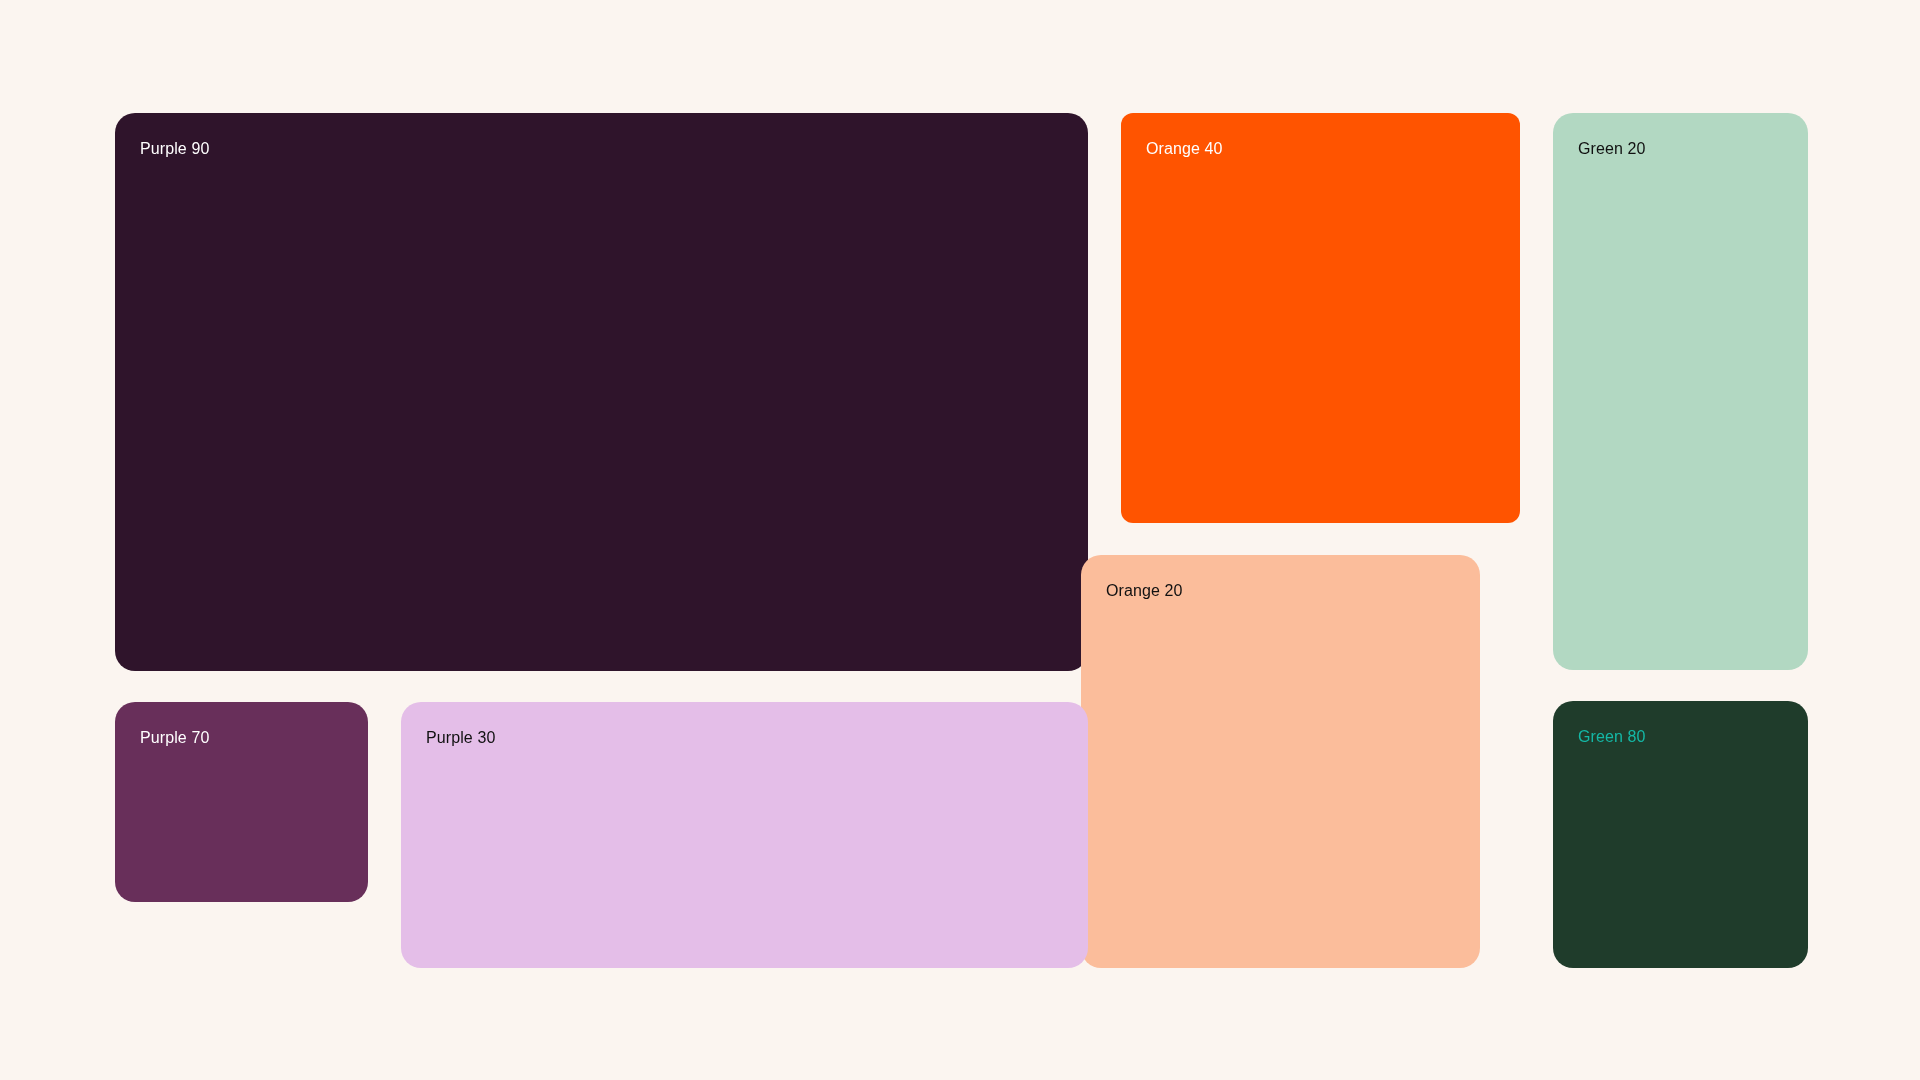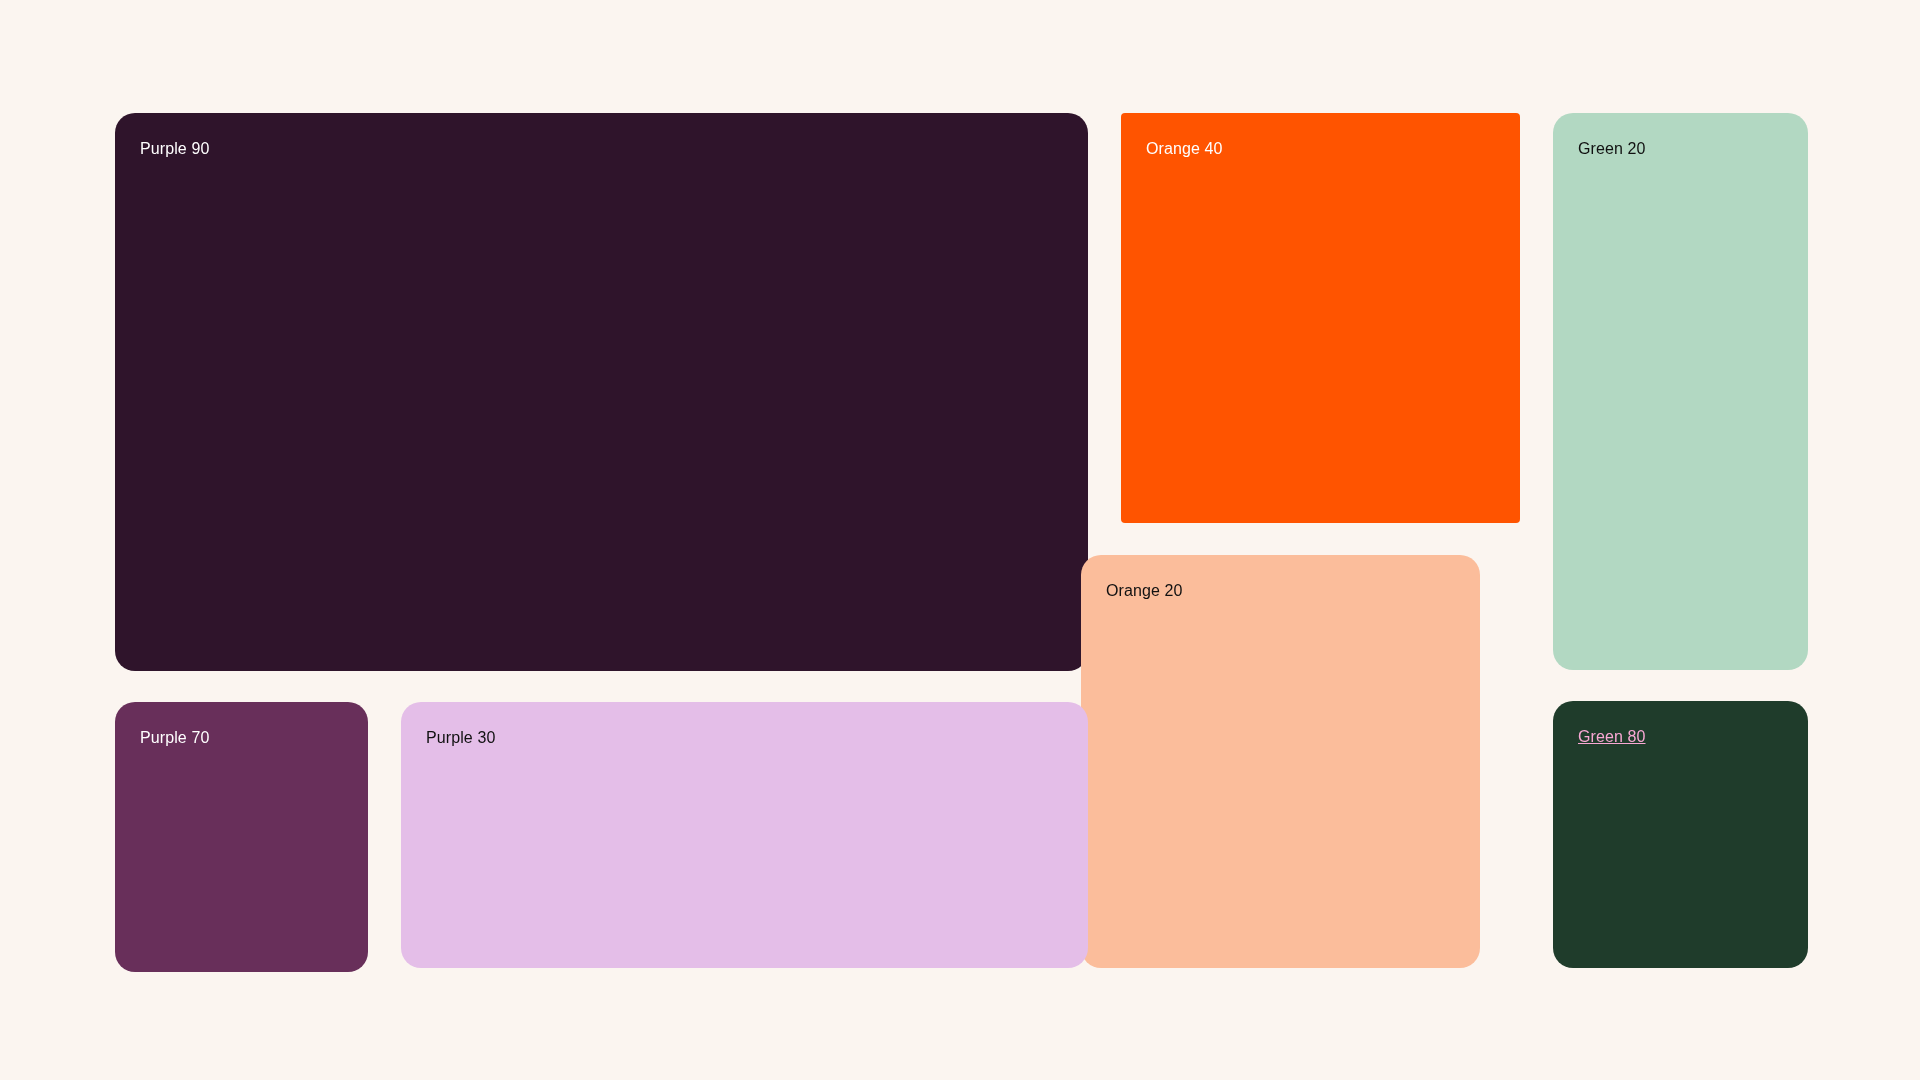--- a/index.html
+++ b/index.html
@@ -47,31 +47,31 @@
   
   .on-light .swatch-label { color: #111111; }
 </style>
 </head>
 <body style="background: rgb(251, 245, 240);">
 
 <div id="palette-canvas" style="width: 1920px; height: 1080px; background: rgb(251, 245, 240);">
     <div class="swatch on-dark" style="left: 115px; top: 113px; width: 973px; height: 558px; background: rgb(47, 20, 43); border-radius: 20px;">
       <span class="swatch-label" style="color: rgb(255, 255, 255);">Purple 90</span>
     </div>
-    <div class="swatch on-dark" style="left: 1121px; top: 113px; width: 399px; height: 410px; background: rgb(255, 84, 0); border-radius: 4px;">
+    <div class="swatch on-dark" style="left: 1121px; top: 113px; width: 399px; height: 410px; background: rgb(255, 84, 0); border-radius: 12px;">
       <span class="swatch-label" style="color: rgb(255, 255, 255);">Orange 40</span>
     </div>
     <div class="swatch on-light" style="left: 1553px; top: 113px; width: 255px; height: 557px; background: rgb(178, 216, 194); border-radius: 20px; padding-left: 32px;">
       <span class="swatch-label" style="color: rgb(17, 17, 17);">Green 20</span>
     </div>
     <div class="swatch on-light" style="left: 1081px; top: 555px; width: 399px; height: 413px; background: rgb(251, 189, 155); border-radius: 20px;">
       <span class="swatch-label" style="color: rgb(17, 17, 17);">Orange 20</span>
     </div>
-    <div class="swatch on-dark" style="left: 115px; top: 702px; width: 253px; height: 270px; background: rgb(104, 47, 90); border-radius: 20px;">
+    <div class="swatch on-dark" style="left: 115px; top: 702px; width: 253px; height: 200px; background: rgb(104, 47, 90); border-radius: 20px;">
       <span class="swatch-label" style="color: rgb(255, 255, 255);">Purple 70</span>
     </div>
     <div class="swatch on-light" style="left: 401px; top: 702px; width: 687px; height: 266px; background: rgb(228, 190, 232); border-radius: 20px;">
       <span class="swatch-label" style="color: rgb(17, 17, 17);">Purple 30</span>
     </div>
     <div class="swatch on-dark" style="left: 1553px; top: 701px; width: 255px; height: 267px; background: rgb(31, 60, 43); border-radius: 20px;">
-      <span class="swatch-label" style="color: #f9a8d4; text-decoration: underline;">Green 80</span>
+      <span class="swatch-label" style="color: #14b8a6;">Green 80</span>
     </div>
   </div>
 
 </body></html>

